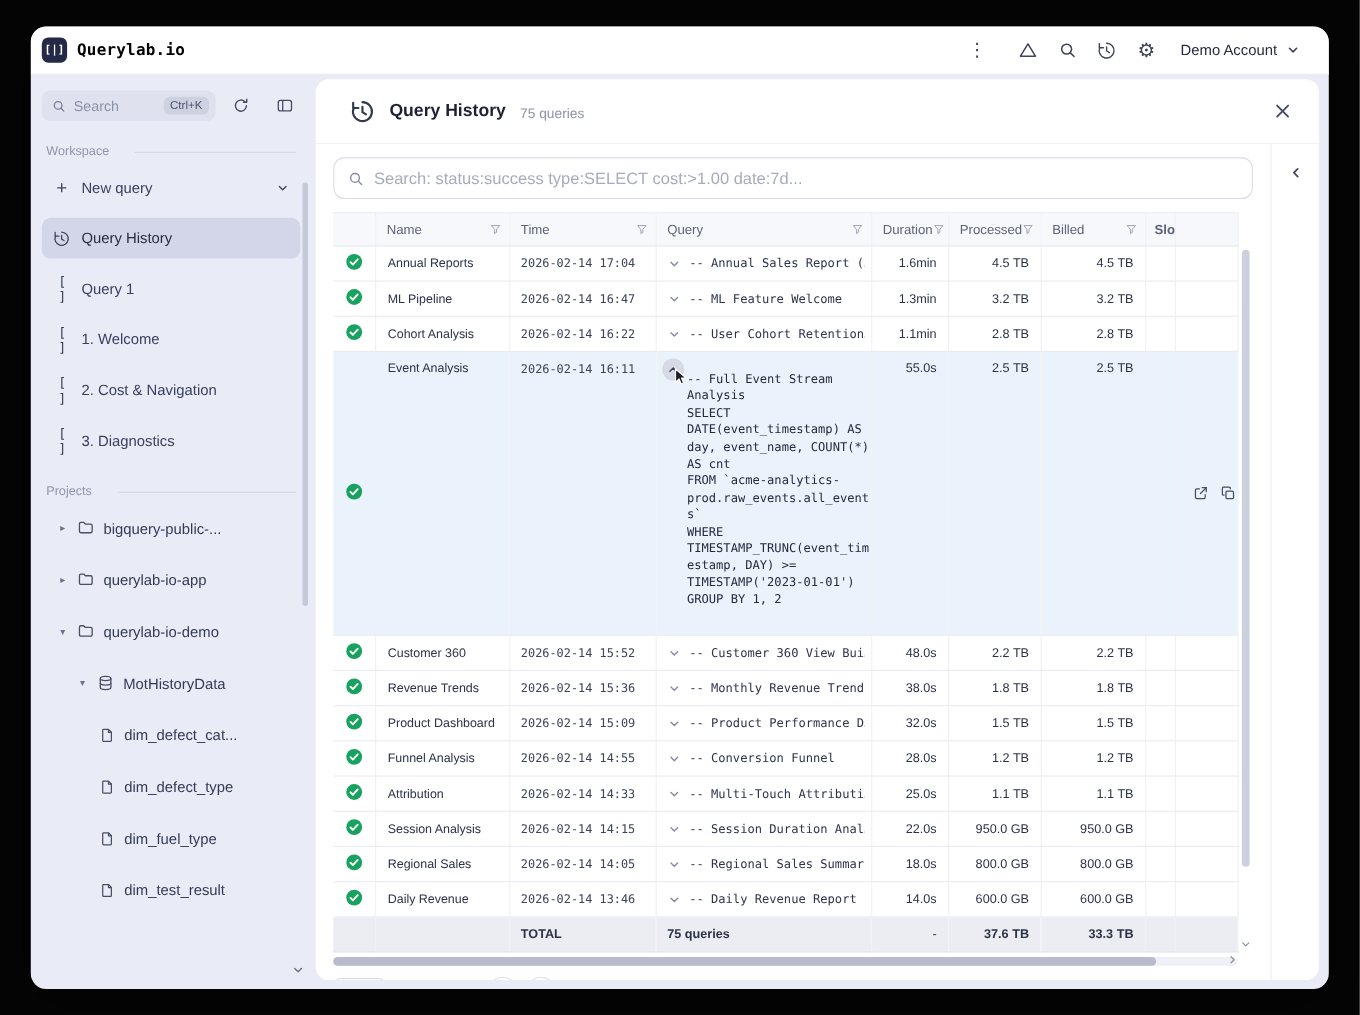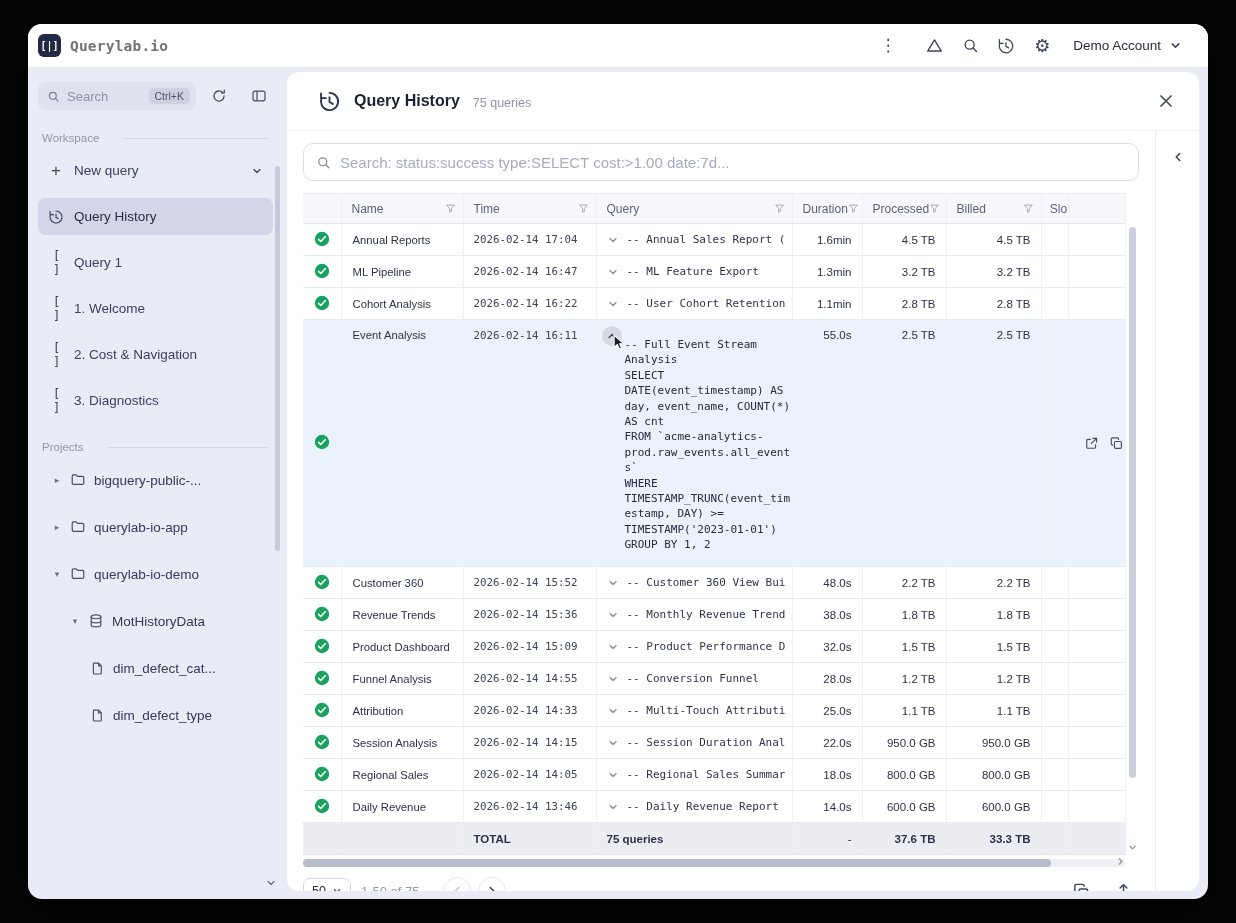--- a/index.html
+++ b/index.html
@@ -10,21 +10,21 @@
             box-shadow:0 12px 44px rgba(0,0,0,.55); }
   .mono { font-family:"DejaVu Sans Mono", monospace; }
 
   
   .topbar { position:absolute; top:0; left:0; right:0; height:44px; background:#fff;
             border-bottom:1px solid #e7e9f2; display:flex; align-items:center; padding:0 26px 0 10px; }
   .logo-mark { width:23px; height:23px; border-radius:6px; background:#232947; color:#fff;
                display:flex; align-items:center; justify-content:center;
                font-family:"DejaVu Sans Mono", monospace; font-size:10px; font-weight:bold; }
   .logo-text { margin-left:9px; font-family:"DejaVu Sans Mono", monospace; font-weight:bold;
-               font-size:14.5px; color:#737373; letter-spacing:.2px; }
+               font-size:14.5px; color:#000000; letter-spacing:.2px; }
   .tb-right { margin-left:auto; display:flex; align-items:center; gap:2px; }
   .tb-btn { width:34px; height:34px; border:none; background:transparent; display:flex;
             align-items:center; justify-content:center; color:#3d4458; font-size:16px; }
   .tb-btn svg { stroke:#3d4458; }
   .tb-kebab { margin-right:10px; font-size:17px; }
   .account { display:flex; align-items:center; gap:8px; margin-left:12px; font-size:13.5px;
              color:#272d41; font-weight:500; }
 
   
   .app-body { position:absolute; top:44px; left:0; right:0; bottom:0; display:flex; }
@@ -112,21 +112,21 @@
   .qline { display:flex; align-items:center; gap:6px; overflow:hidden; }
   .qline .sql { font-size:11px; color:#2e344c; overflow:hidden; }
   .chev-btn { border:none; background:transparent; width:16px; height:16px; display:flex;
               align-items:center; justify-content:center; flex:0 0 auto; padding:0; }
   td.c-num { text-align:right; padding-right:10px; }
   td.c-slot, td.c-fill { padding:0; }
 
   
   .xrow td { background:var(--expanded-bg, #eaf2fb); height:auto; }
   .xrow .xtop { vertical-align:top; padding-top:9px; }
-  td.xq { position:relative; padding:0 4px 5px 0; }
+  td.xq { position:relative; padding:0 4px 16px 0; }
   .collapse-btn { position:absolute; left:5px; top:6px; width:20px; height:20px; border-radius:50%;
                   background:#d7dae6; border:none; display:flex; align-items:center; justify-content:center; }
   .collapse-btn svg { stroke:#3b4154; }
   .sqlfull { margin:8px 0 9px 28px; width:166px; font-size:11px; line-height:1.4; color:#242a40;
              white-space:pre-wrap; overflow-wrap:anywhere; }
   .mouse-cursor { position:absolute; left:13px; top:13px; z-index:3; }
   td.xfill { position:relative; }
   .row-actions { position:absolute; left:14px; top:50%; transform:translateY(-50%);
                  display:flex; gap:7px; }
   .row-actions button { border:none; background:transparent; width:18px; height:18px; padding:0;
@@ -311,20 +311,34 @@
             </svg>
           <span>dim_defect_cat...</span>
         </div>
         <div class="tree-item lvl3">
           <svg width="15" height="15" viewBox="0 0 20 20" fill="none" stroke-width="1.5" stroke-linejoin="round">
               <path d="M5.5 2.8h6l3.5 3.5v10a1 1 0 0 1-1 1h-8.5a1 1 0 0 1-1-1v-12.5a1 1 0 0 1 1-1z"></path>
               <path d="M11.5 2.8v3.7h3.7"></path>
             </svg>
           <span>dim_defect_type</span>
         </div>
+        <div class="tree-item lvl3">
+          <svg width="15" height="15" viewBox="0 0 20 20" fill="none" stroke-width="1.5" stroke-linejoin="round">
+              <path d="M5.5 2.8h6l3.5 3.5v10a1 1 0 0 1-1 1h-8.5a1 1 0 0 1-1-1v-12.5a1 1 0 0 1 1-1z"></path>
+              <path d="M11.5 2.8v3.7h3.7"></path>
+            </svg>
+          <span>dim_fuel_type</span>
+        </div>
+        <div class="tree-item lvl3">
+          <svg width="15" height="15" viewBox="0 0 20 20" fill="none" stroke-width="1.5" stroke-linejoin="round">
+              <path d="M5.5 2.8h6l3.5 3.5v10a1 1 0 0 1-1 1h-8.5a1 1 0 0 1-1-1v-12.5a1 1 0 0 1 1-1z"></path>
+              <path d="M11.5 2.8v3.7h3.7"></path>
+            </svg>
+          <span>dim_test_result</span>
+        </div>
 
         <div class="sb-scroll"></div>
         <div class="sb-more">
           <svg width="12" height="12" viewBox="0 0 16 16" fill="none" stroke-width="1.7" stroke-linecap="round" stroke-linejoin="round">
               <path d="M4 6l4 4 4-4"></path>
             </svg>
         </div>
       </aside>
 
       <main class="main">
@@ -418,21 +432,21 @@
                         </div>
                       </th>
                     <th>
                         <div class="thc">
                           <span>Billed</span>
                           <svg width="11" height="11" viewBox="0 0 16 16" fill="none" stroke="#9ba1b4" stroke-width="1.3" stroke-linejoin="round">
                             <path d="M2.5 3h11l-4.2 5v4l-2.6 1.5V8z"></path>
                           </svg>
                         </div>
                       </th>
-                    <th class="c-slot" style="padding-left:8px;"><span>Slo</span></th>
+                    <th class="c-slot" style="padding-left:8px;font-weight:bold;"><span>Slo</span></th>
                     <th class="c-fill"></th>
                   </tr>
                 </thead>
                 <tbody id="rows-before">
                     <tr class="qrow">
                       <td class="c-status"><svg width="16" height="16" viewBox="0 0 16 16">
                           <circle cx="8" cy="8" r="7.2" fill="var(--success, #17a25f)"></circle>
                           <path d="M4.6 8.3l2.2 2.2 4.4-4.8" stroke="#fff" stroke-width="1.7" fill="none" stroke-linecap="round" stroke-linejoin="round"></path>
                         </svg></td>
                       <td class="c-name">Annual Reports</td>
@@ -460,21 +474,21 @@
                         </svg></td>
                       <td class="c-name">ML Pipeline</td>
                       <td class="c-time mono">2026-02-14 16:47</td>
                       <td class="c-query">
                         <div class="qline">
                           <button class="chev-btn">
                             <svg width="12" height="12" viewBox="0 0 16 16" fill="none" stroke="#818aa0" stroke-width="1.7" stroke-linecap="round" stroke-linejoin="round">
                               <path d="M4 6l4 4 4-4"></path>
                             </svg>
                           </button>
-                          <span class="sql mono">-- ML Feature Export</span>
+                          <span class="sql mono">-- ML Feature Welcome</span>
                         </div>
                       </td>
                       <td class="c-num">1.3min</td>
                       <td class="c-num">3.2 TB</td>
                       <td class="c-num">3.2 TB</td>
                       <td class="c-slot"></td>
                       <td class="c-fill"></td>
                     </tr>
                     <tr class="qrow">
                       <td class="c-status"><svg width="16" height="16" viewBox="0 0 16 16">

